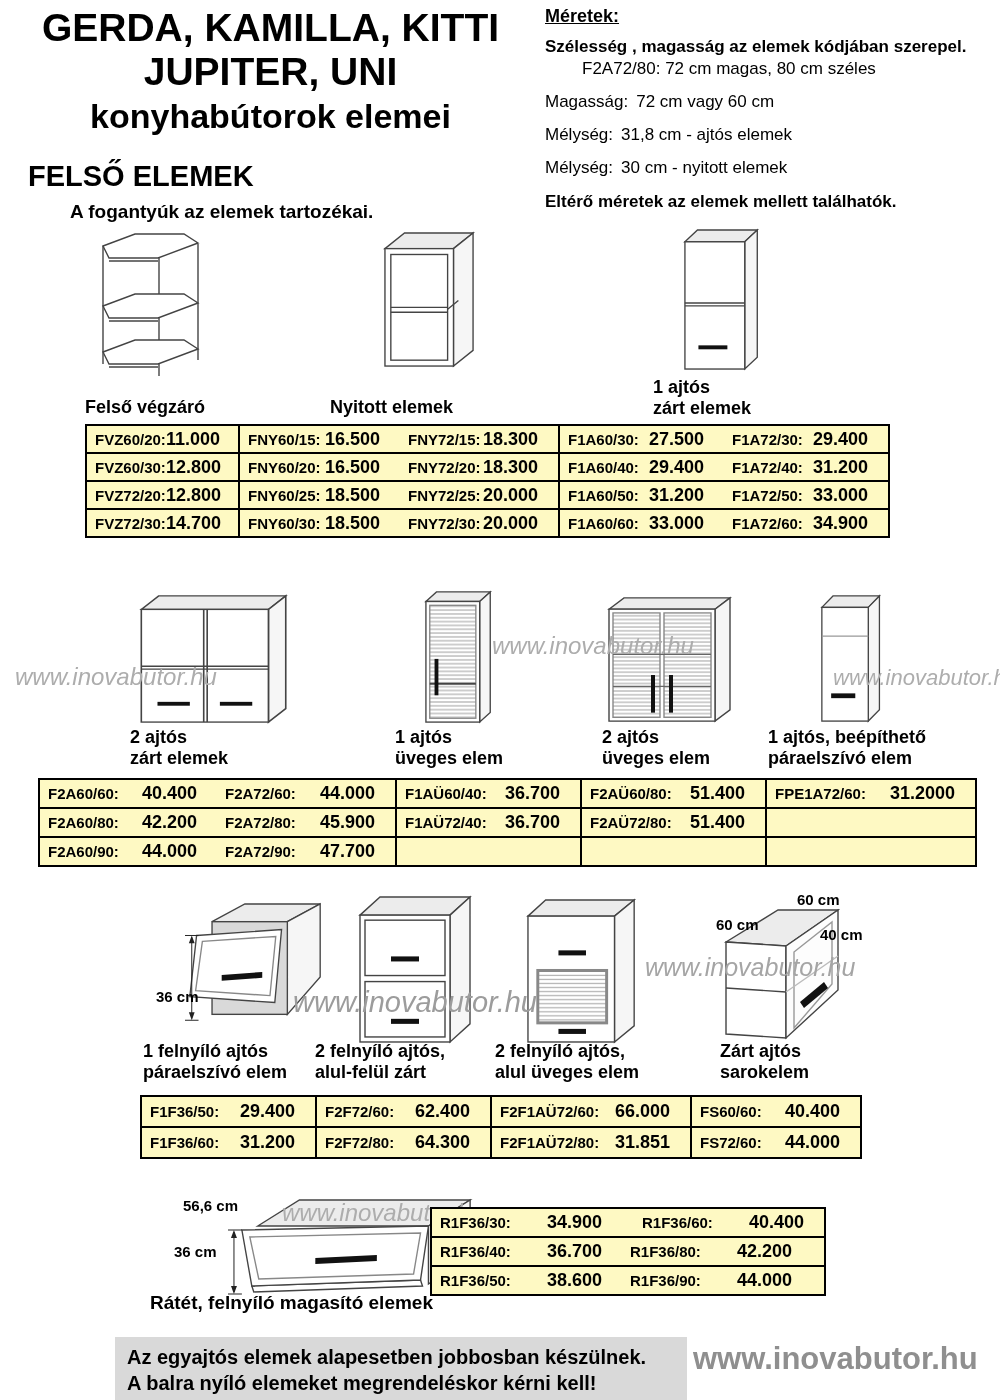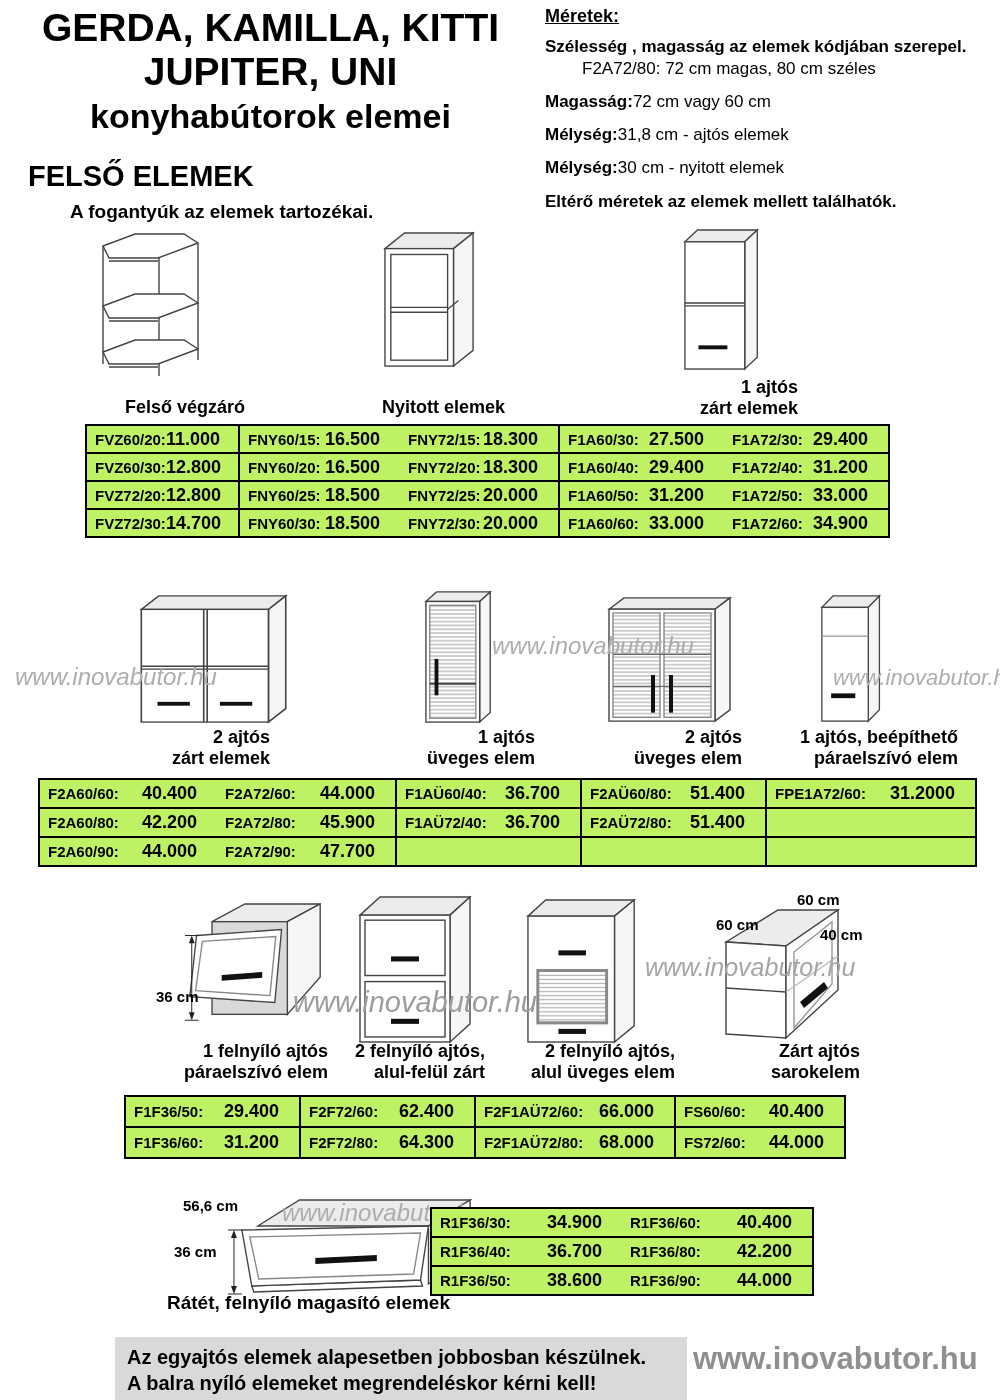--- a/index.html
+++ b/index.html
@@ -12,28 +12,28 @@
   .subtitle{font-size:34px;font-weight:bold;margin-top:4px;}
   .section-head{left:28px;top:160px;font-size:29px;font-weight:bold;}
   .handles-note{left:70px;top:201px;font-size:19px;font-weight:bold;}
   
   .specs{left:545px;top:6px;width:455px;font-size:17px;}
   .specs .heading{font-size:18px;font-weight:bold;text-decoration:underline;}
   .specs .l1{font-weight:bold;margin-top:10px;font-size:17px;}
   .specs .ex{margin-top:11px;}
   .specs .ex2{margin-left:37px;margin-top:2px;}
   .specs .kv{margin-top:13px;}
-  .specs .kv .k{font-weight:bold;}
+  .specs .kv .k{font-weight:normal;margin-right:8px;}
   .specs .endnote{font-weight:bold;margin-top:14px;font-size:17px;}
   
-  .glabel{font-size:18px;font-weight:bold;text-align:right;line-height:1.18;}
+  .glabel{font-size:18px;font-weight:bold;text-align:left;line-height:1.18;}
   
   .dim{font-size:15px;font-weight:bold;}
   
-  .p-table{position:absolute;border:2px solid #000;background:#bef264;}
+  .p-table{position:absolute;border:2px solid #000;background:#fef9c3;}
   .t-row{display:grid;border-bottom:2px solid #000;}
   .p-table .t-row:last-child{border-bottom:none;}
   .t-cell{display:flex;align-items:center;justify-content:space-between;padding:0 20px 0 8px;}
   .t-cell .code{font-weight:bold;font-size:15px;white-space:nowrap;}
   .t-cell .price{font-weight:bold;font-size:18px;white-space:nowrap;}
   .div-r{border-right:2px solid #000;}
   #t1 .t-cell{height:26px;}
   #t2 .t-cell{height:27px;}
   #t3 .t-cell{height:29px;}
   #t4 .t-cell{height:27px;}
@@ -430,21 +430,21 @@
     </div>
   <div class="abs glabel" style="left:495px;top:1041px;width:180px;">
       <div>2 felnyíló ajtós,</div>
       <div>alul üveges elem</div>
     </div>
   <div class="abs glabel" style="left:720px;top:1041px;width:140px;">
       <div>Zárt ajtós</div>
       <div>sarokelem</div>
     </div>
 
-  <div id="t3" class="p-table" style="left:124px;top:1095px;">
+  <div id="t3" class="p-table" style="left:140px;top:1095px;">
       <div class="t-row" style="grid-template-columns: 175px 175px 200px 168px;">
         <div class="t-cell div-r">
           <span class="code">F1F36/50:</span>
           <span class="price">29.400</span>
         </div>
         <div class="t-cell div-r">
           <span class="code">F2F72/60:</span>
           <span class="price">62.400</span>
         </div>
         <div class="t-cell div-r">
@@ -460,21 +460,21 @@
         <div class="t-cell div-r">
           <span class="code">F1F36/60:</span>
           <span class="price">31.200</span>
         </div>
         <div class="t-cell div-r">
           <span class="code">F2F72/80:</span>
           <span class="price">64.300</span>
         </div>
         <div class="t-cell div-r">
           <span class="code">F2F1AÜ72/80:</span>
-          <span class="price">68.000</span>
+          <span class="price">31.851</span>
         </div>
         <div class="t-cell">
           <span class="code">FS72/60:</span>
           <span class="price">44.000</span>
         </div>
       </div>
     </div>
 
   <svg class="abs" style="left:228px;top:1196px;width:258px;height:100px;" viewBox="0 0 260 100" preserveAspectRatio="none">
     <g stroke="#444" fill="none" stroke-width="1.4">
@@ -490,21 +490,21 @@
       <line x1="0" y1="34" x2="14" y2="34" stroke="#222" stroke-width="1"></line>
       <line x1="0" y1="98" x2="14" y2="98" stroke="#222" stroke-width="1"></line>
     </g>
   </svg>
 
   <div class="abs dim" style="left:183px;top:1197px;">56,6 cm</div>
   <div class="abs dim" style="left:174px;top:1243px;">36 cm</div>
   <div class="abs wm" style="left:282px;top:1199px;font-size:24px;">www.inovabutor.hu</div>
 
   <div id="t4" class="p-table" style="left:430px;top:1207px;">
-      <div class="t-row" style="grid-template-columns: 190px 190px;">
+      <div class="t-row" style="grid-template-columns: 190px 190px; gap: 12px;">
         <div class="t-cell">
           <span class="code">R1F36/30:</span>
           <span class="price">34.900</span>
         </div>
         <div class="t-cell">
           <span class="code">R1F36/60:</span>
           <span class="price">40.400</span>
         </div>
       </div>
       <div class="t-row" style="grid-template-columns: 190px 190px;">

